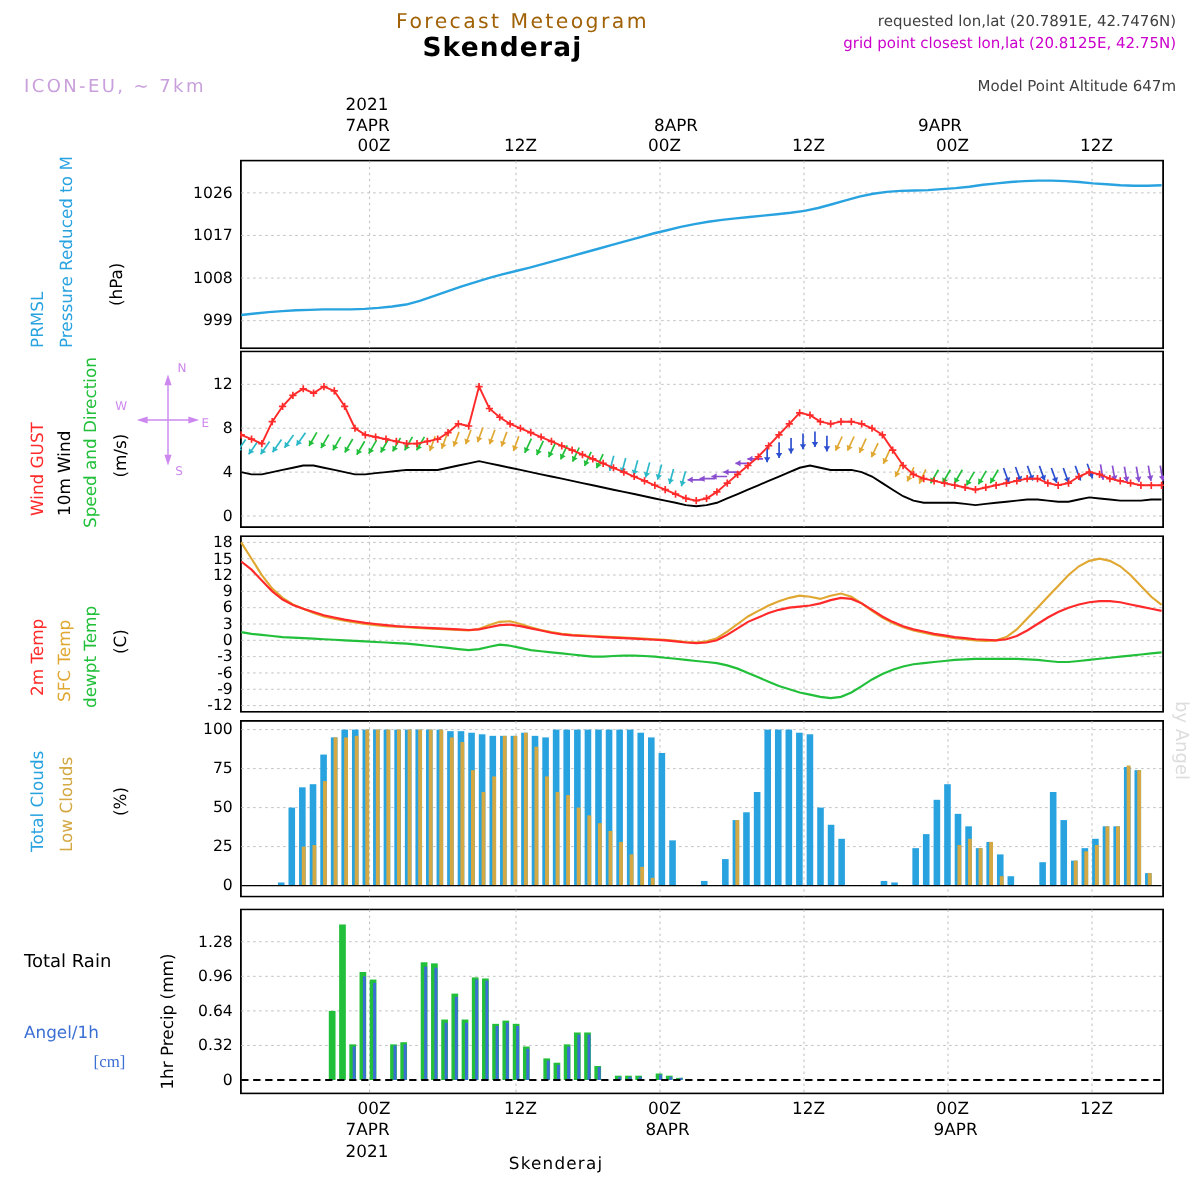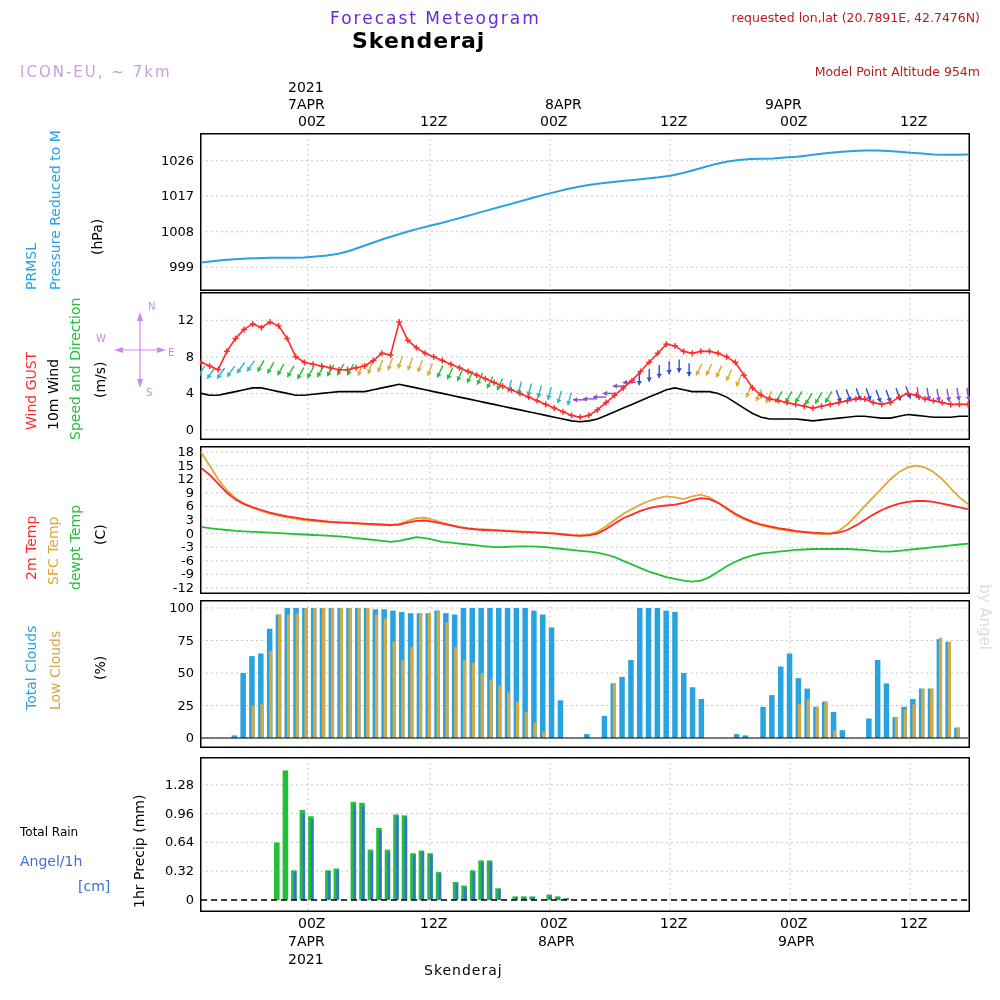--- a/index.html
+++ b/index.html
@@ -19,39 +19,39 @@
     width: 1000px;
     height: 1000px;
   }
   .abs { position: absolute; }
 
   
   #hdr-forecast {
     left: 330px; top: 8px;
     font-size: 17px;
     letter-spacing: 2px;
-    color: #6d28d9;
+    color: #a16207;
     font-family: "DejaVu Sans", sans-serif;
   }
   #hdr-title {
     left: 352px; top: 28px;
     font-size: 22px;
     font-weight: bold;
     letter-spacing: 1px;
     color: #000;
   }
   #hdr-model {
     left: 20px; top: 46px;
     font-size: 15px;
     letter-spacing: 2px;
     color: #c9a0dc;
     margin-top: 17px;
   }
   .meta {
-    color: #b91c1c;
+    color: #404040;
     font-size: 12.5px;
     text-align: right;
     white-space: pre;
   }
   #meta1 { left: 588px; top: 10px; width: 392px; }
   #meta2 { left: 520px; top: 28px; width: 460px; color:#cc00cc; }
   #meta3 { left: 600px; top: 48px; width: 380px; }
   #meta4 { left: 600px; top: 64px; width: 380px; }
   #bot-title { left: 424px; top: 962px; font-size: 14px; color:#000; letter-spacing:1px;}
   #watermark {
@@ -64,21 +64,22 @@
 </style>
 </head>
 <body>
 
 <div class="root">
 
   <div class="abs" id="hdr-forecast">Forecast Meteogram</div>
   <div class="abs" id="hdr-title">Skenderaj</div>
   <div class="abs" id="hdr-model">ICON-EU, ~ 7km</div>
   <div class="abs meta" id="meta1">requested lon,lat (20.7891E, 42.7476N)</div>
-  <div class="abs meta" id="meta4">Model Point Altitude 954m</div>
+  <div class="abs meta" id="meta2">grid point closest lon,lat (20.8125E, 42.75N)</div>
+  <div class="abs meta" id="meta4">Model Point Altitude 647m</div>
   <div class="abs" id="watermark">by Angel</div>
 
   <svg class="abs" style="left:200px; top:78px;" width="790" height="56">
     <text id="t-year" x="88" y="14" font-size="14" fill="#000" font-family="DejaVu Sans, sans-serif">2021</text>
     <text id="t-d0" x="88" y="31" font-size="14" fill="#000" font-family="DejaVu Sans, sans-serif">7APR</text>
     <text id="t-h0" x="98" y="48" font-size="14" fill="#000" font-family="DejaVu Sans, sans-serif">00Z</text>
 
     <text id="t-h1" x="220" y="48" font-size="14" fill="#000" font-family="DejaVu Sans, sans-serif">12Z</text>
 
     <text id="t-d2" x="345" y="31" font-size="14" fill="#000" font-family="DejaVu Sans, sans-serif">8APR</text>
@@ -124,24 +125,24 @@
     <text id="lab-temp-2" transform="translate(70,145) rotate(-90)" font-size="14" fill="#22c03a" font-family="DejaVu Sans, sans-serif">dewpt Temp</text>
     <text id="lab-temp-unit" transform="translate(95,100) rotate(-90)" font-size="14" fill="#000" font-family="DejaVu Sans, sans-serif">(C)</text>
   </svg>
 
   <svg class="abs" style="left:10px; top:600px;" width="190" height="150">
     <text id="lab-cloud-0" transform="translate(26,110) rotate(-90)" font-size="14" fill="#29a3e0" font-family="DejaVu Sans, sans-serif">Total Clouds</text>
     <text id="lab-cloud-1" transform="translate(50,110) rotate(-90)" font-size="14" fill="#d4a843" font-family="DejaVu Sans, sans-serif">Low Clouds</text>
     <text id="lab-cloud-unit" transform="translate(95,80) rotate(-90)" font-size="14" fill="#000" font-family="DejaVu Sans, sans-serif">(%)</text>
   </svg>
 
-  <div class="abs" style="left:20px; top:825px; font-size:12px;">Total  Rain</div>
+  <div class="abs" style="left:20px; top:792px; font-size:15px;">Total  Rain</div>
   <div class="abs" style="left:20px; top:848px; font-size:14px; color:#22c03a;"></div>
   <div class="abs" style="left:20px; top:853px; font-size:14px; color:#3b6fd4;">Angel/1h</div>
-  <div class="abs" style="left:78px; top:878px; font-size:14px; color:#3b6fd4;">[cm]</div>
+  <div class="abs" style="left:78px; top:878px; font-size:14px; color:#3b6fd4;font-family:Liberation Serif, serif;">[cm]</div>
   <svg class="abs" style="left:120px; top:760px;" width="60" height="150">
     <text id="lab-precip-unit" transform="translate(24,148) rotate(-90)" font-size="14" fill="#000" font-family="DejaVu Sans, sans-serif">1hr Precip (mm)</text>
   </svg>
 
   <svg class="abs" style="left:200px; top:133px;" width="770" height="158">
     <rect x="0.75" y="0.75" width="768.5" height="156.5" fill="#fff" stroke="#000" stroke-width="1.5"></rect>
     <g id="grid-prmsl" stroke="#bbbbbb" stroke-width="0.8" stroke-dasharray="2,3">
         <line x1="108" y1="1" x2="108" y2="157"></line>
         <line x1="230" y1="1" x2="230" y2="157"></line>
         <line x1="350" y1="1" x2="350" y2="157"></line>

